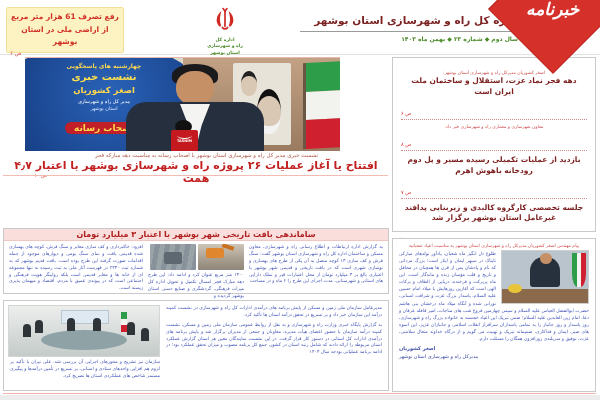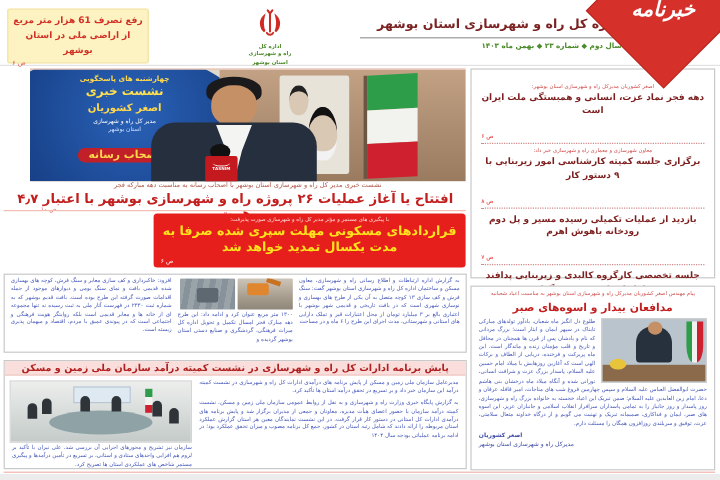--- a/index.html
+++ b/index.html
@@ -14,21 +14,21 @@
   .emblem-wrap{position:absolute;left:196px;top:6px;width:58px;text-align:center;}
   .emblem-cap{font-size:4.5px;color:#4a8a28;font-weight:bold;line-height:1.4;white-space:pre-line;margin-top:1px;}
   .mast-title{position:absolute;left:280px;top:14px;width:238px;text-align:right;font-size:10.5px;font-weight:bold;color:#7b2222;}
   .mast-line{position:absolute;left:300px;top:31px;width:218px;border-top:1px solid #9a9a9a;}
   .mast-issue{position:absolute;left:300px;top:35px;width:218px;text-align:right;font-size:6px;font-weight:bold;color:#4a8a28;}
   .diamond{position:absolute;left:508px;top:-36px;width:90px;height:90px;background:#d5312a;transform:rotate(45deg);
            z-index:6;display:flex;align-items:center;justify-content:center;box-shadow:0 0 0 1px #b8241e;}
   .diamond-label{transform:rotate(-45deg);color:#fff;font-size:17px;font-weight:bold;font-style:italic;letter-spacing:1px;}
 
   
-  .photo{position:absolute;left:25px;top:57px;width:363px;height:93px;background:linear-gradient(180deg,#c2a184,#9a7b60);
+  .photo{position:absolute;left:25px;top:57px;width:315px;height:93px;background:linear-gradient(180deg,#c2a184,#9a7b60);
          overflow:hidden;border-top:1px solid #e7b9ac;}
   .poster-left{position:absolute;left:0;top:0;width:158px;height:93px;background:#ded8ca;overflow:hidden;}
   .poster-circle{position:absolute;left:-34px;top:-16px;width:218px;height:126px;border-radius:50%;
                  background:radial-gradient(circle at 55% 40%,#2a62b8,#173f85 75%);}
   .pt{position:absolute;width:158px;text-align:center;z-index:2;}
   .pt1{top:4px;color:#ffd84d;font-size:6px;font-weight:bold;}
   .pt2{top:13px;color:#ffe14d;font-size:10px;font-weight:bold;}
   .pt3{top:27px;color:#ffd84d;font-size:8.5px;font-weight:bold;}
   .pt4{top:40px;color:#ffffff;font-size:5px;}
   .pt5{top:47px;color:#cfe0ff;font-size:5px;}
@@ -183,67 +183,61 @@
     </div>
     <div class="mic-foam"></div>
     <div class="mic-box">TASNIM</div>
   </div>
 
   <div class="photo-caption">نشست خبری مدیر کل راه و شهرسازی استان بوشهر با اصحاب رسانه به مناسبت دهه مبارکه فجر</div>
   <div class="main-headline">افتتاح یا آغاز عملیات ۲۶ پروژه راه و شهرسازی بوشهر با اعتبار ۴٫۷ همت</div>
   <div class="main-page">ص ۱۰</div>
   <div class="pink-rule1"></div>
 
-  <div class="banner">
-    <div class="banner-kicker">با پیگیری های مستمر و مؤثر مدیر کل راه و شهرسازی صورت پذیرفت:</div>
-    <div class="banner-headline">قراردادهای مسکونی مهلت سپری شده صرفا به مدت یکسال تمدید خواهد شد</div>
-    <div class="banner-page">ص ۶</div>
-  </div>
 
   <div class="rcol">
     <div class="rc-kicker">اصغر کشوریان مدیرکل راه و شهرسازی استان بوشهر:</div>
-    <div class="rc-title">دهه فجر نماد عزت، انسانی و همبستگی ملت ایران است</div>
+    <div class="rc-title">دهه فجر نماد عزت، استقلال و ساختمان ملت ایران است</div>
     <div class="rc-div"><span class="rc-page">ص ۶</span></div>
 
     <div class="rc-kicker">معاون شهرسازی و معماری راه و شهرسازی خبر داد:</div>
-    <div class="rc-title">برگزاری جلسه کمیته کارشناسی امور زیربنایی با ۹ دستور کار</div>
     <div class="rc-div"><span class="rc-page">ص ۸</span></div>
 
     <div class="rc-title">بازدید از عملیات تکمیلی رسیده مسیر و پل دوم رودخانه باهوش اهرم</div>
     <div class="rc-div"><span class="rc-page">ص ۷</span></div>
 
     <div class="rc-title">جلسه تخصصی کارگروه کالبدی و زیربنایی پدافند غیرعامل استان بوشهر برگزار شد</div>
     <div class="rc-div"><span class="rc-page">ص ۷</span></div>
 
     <div class="rc-kicker">به مناسبت اعیاد شعبانیه صورت گرفت:</div>
     <div class="rc-title">تجلیل از جانبازان معزز و سرافراز اداره کل راه و شهرسازی استان بوشهر</div>
     <div class="rc-div"><span class="rc-page">ص ۵</span></div>
   </div>
 
   <div class="box heritage">
+    <div class="box-head">ساماندهی بافت تاریخی شهر بوشهر با اعتبار ۳ میلیارد تومان</div>
     <div class="h-body">
       <div class="h-col">به گزارش اداره ارتباطات و اطلاع رسانی راه و شهرسازی، معاون مسکن و ساختمان اداره کل راه و شهرسازی استان بوشهر گفت: سنگ فرش و کف سازی ۱۳ کوچه متصل به آن یکی از طرح های بهسازی و نوسازی شهری است که در بافت تاریخی و قدیمی شهر بوشهر با اعتباری بالغ بر ۳ میلیارد تومان از محل اعتبارات قیر و تملک دارایی های استانی و شهرستانی، مدت اجرای این طرح را ۶ ماه و در مساحت</div>
       <div class="h-col h-mid">
         <div class="ph-row">
           <div class="ph ph1">
             <div class="ph1-digger"></div>
               <div class="ph1-arm"></div>
           </div>
           <div class="ph ph2">
             <div class="ph2-patch"></div>
           </div>
         </div>
         <div>۱۳۰۰ متر مربع عنوان کرد و ادامه داد: این طرح دهه مبارک فجر امسال تکمیل و تحویل اداره کل میراث فرهنگی، گردشگری و صنایع دستی استان بوشهر گردیده و</div>
       </div>
       <div class="h-col">افزود: خاکبرداری و کف سازی معابر و سنگ فرش، کوچه های بهسازی شده قدیمی بافت و نمای سنگ بومی و دیوارهای موجود از جمله اقدامات صورت گرفته این طرح بوده است. بافت قدیم بوشهر که به شماره ثبت ۲۳۳۰ در فهرست آثار ملی به ثبت رسیده نه تنها مجموعه ای از خانه ها و معابر قدیمی است بلکه روایتگر هویت فرهنگی و اجتماعی است که در پیوندی عمیق با مردم، اقتصاد و میهمان پذیری زیسته است.</div>
     </div>
   </div>
 
   <div class="box monitor">
-    <div class="box-head">پایش برنامه ادارات کل راه و شهرسازی در نشست کمیته درآمد سازمان ملی زمین و مسکن</div>
     <div class="m-body">
       <div class="m-photo-wrap">
         <div class="meet">
           <div class="meet-window"></div>
           <div class="meet-table"></div>
           <div class="meet-flag"></div>
           <div class="person" style="left:14px;top:18px;"></div>
           <div class="person" style="left:26px;top:14px;"></div>
           <div class="person" style="left:58px;top:12px;"></div>
           <div class="person" style="left:84px;top:12px;"></div>
@@ -252,21 +246,20 @@
         </div>
         <div class="m-caption">سازمان نیز تشریح و محورهای اجرایی آن بررسی شد. علی نیران با تأکید بر لزوم هم افزایی واحدهای ستادی و استانی، بر تسریع در تأمین درآمدها و پیگیری مستمر شاخص های عملکردی استان ها تصریح کرد.</div>
       </div>
       <div>مدیرعامل سازمان ملی زمین و مسکن از پایش برنامه های درآمدی ادارات کل راه و شهرسازی در نشست کمیته درآمد این سازمان خبر داد و بر تسریع در تحقق درآمد استان ها تأکید کرد.</div>
       <div class="m-p2">به گزارش پایگاه خبری وزارت راه و شهرسازی و به نقل از روابط عمومی سازمان ملی زمین و مسکن، نشست کمیته درآمد سازمان با حضور اعضای هیأت مدیره، معاونان و جمعی از مدیران برگزار شد و پایش برنامه های درآمدی ادارات کل استانی در دستور کار قرار گرفت. در این نشست نمایندگان معین هر استان گزارش عملکرد استان مربوطه را ارائه دادند که شامل رتبه استان در کشور، جمع کل برنامه مصوب و میزان تحقق عملکرد بود؛ در ادامه برنامه عملیاتی بودجه سال ۱۴۰۴</div>
     </div>
   </div>
 
   <div class="box message">
     <div class="msg-kicker">پیام مهندس اصغر کشوریان مدیرکل راه و شهرسازی استان بوشهر به مناسبت اعیاد شعبانیه</div>
-    <div class="msg-head">مدافعان بیدار و اسوه‌های صبر</div>
     <div class="msg-body">
       <div class="deskphoto">
         <div class="desk-flag"></div>
         <div class="desk-person"></div>
         <div class="desk-head"></div>
         <div class="desk-top"></div>
         <div class="desk-flowers"></div>
       </div>
       <span>طلوع دل انگیز ماه شعبان، یادآور تولدهای مبارکی تابناک در سپهر ایمان و ایثار است؛ بزرگ مردانی که نام و یادشان پس از قرن ها همچنان در محافل و تاریخ و قلب مؤمنان زنده و ماندگار است.</span>
       <span>این ماه پربرکت و فرخنده، دریایی از الطاف و برکات الهی است که آغازین روزهایش با میلاد امام حسین علیه السلام، پاسدار بزرگ عزت و شرافت انسانی، نورانی شده و آنگاه میلاد ماه درخشان بنی هاشم حضرت ابوالفضل العباس علیه السلام و سپس چهارمین فروغ شب های مناجات، امیر قافله عرفان و دعا، امام زین العابدین علیه السلام؛ ضمن تبریک این اعیاد خجسته به خانواده بزرگ راه و شهرسازی، روز پاسدار و روز جانباز را به تمامی پاسداران سرافراز انقلاب اسلامی و جانبازان عزیز، این اسوه های صبر، ایمان و فداکاری، صمیمانه تبریک و تهنیت می گویم و از درگاه خداوند متعال سلامتی، عزت، توفیق و سربلندی روزافزون همگان را مسئلت دارم.</span>

